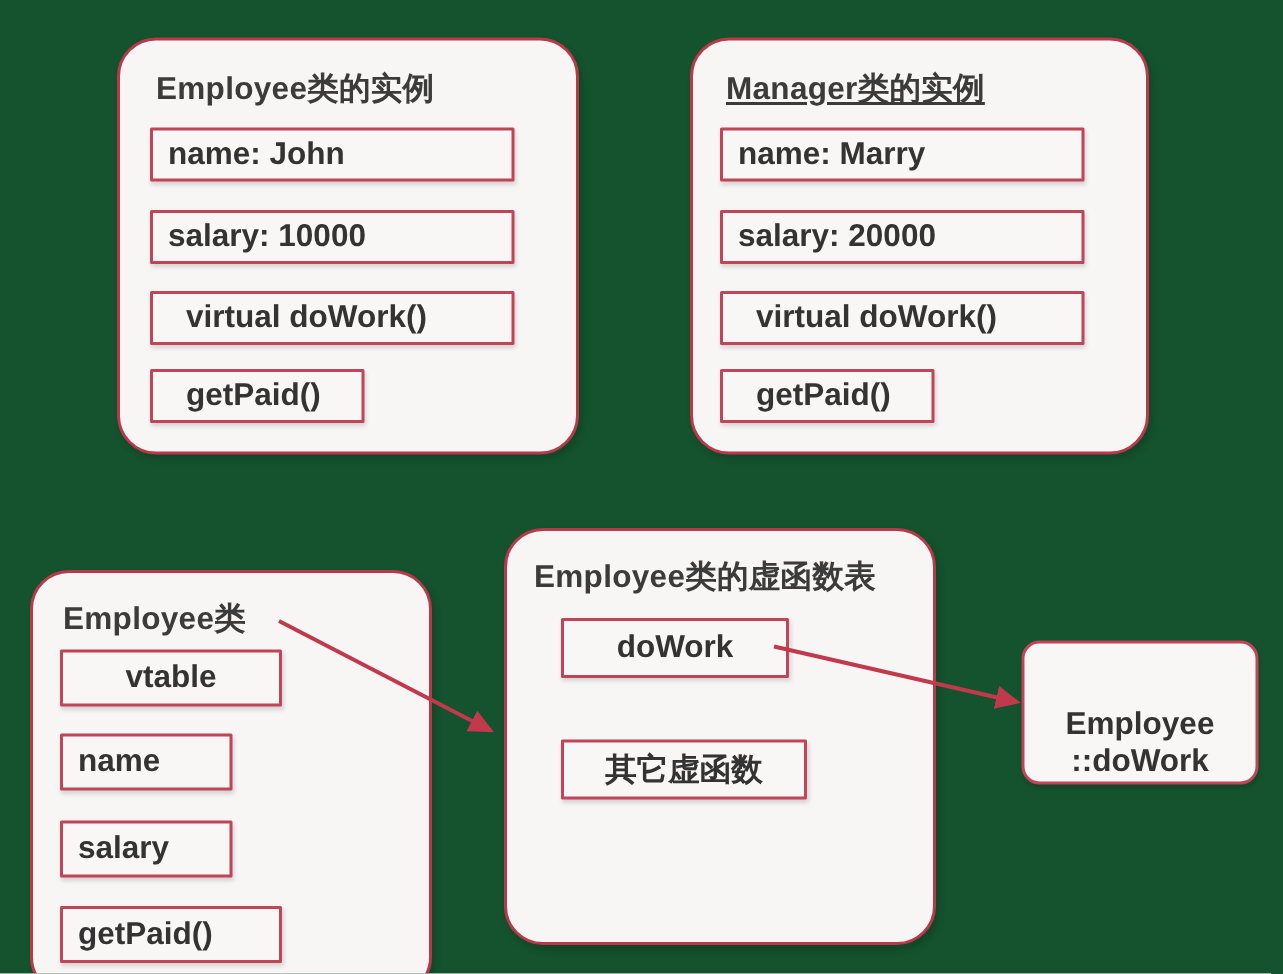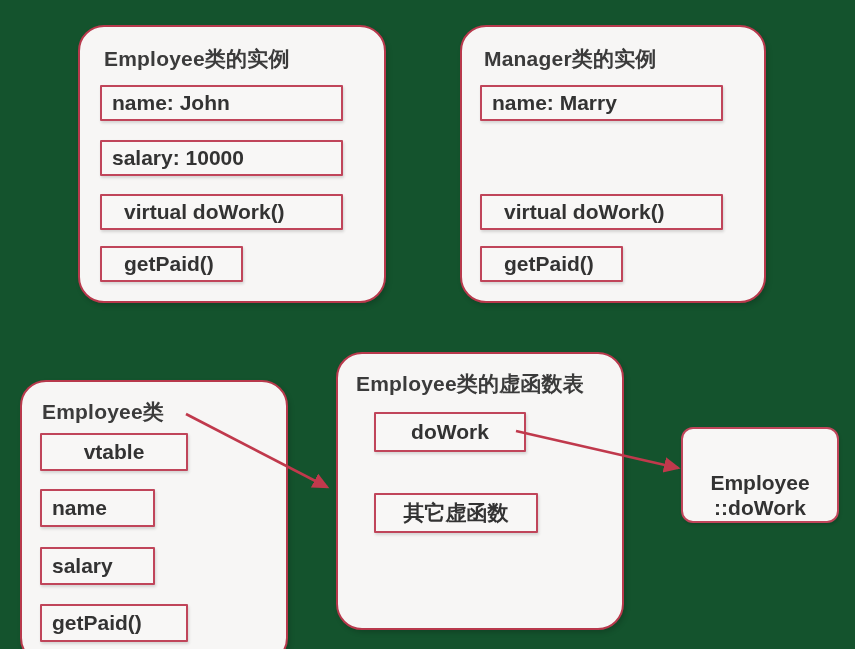--- a/index.html
+++ b/index.html
@@ -86,24 +86,27 @@
     </div>
     <div class="chip pad-l2" style="left:20px; top:167px; width:243px; height:36px;">
       <span>virtual doWork()</span>
     </div>
     <div class="chip pad-l2" style="left:20px; top:219px; width:143px; height:36px;">
       <span>getPaid()</span>
     </div>
   </div>
 
   <div class="panel" style="left:460px; top:25px; width:306px; height:278px;">
-    <div class="panel-title" style="left:22px; top:18px;">Manager类的实例</div>
+    <div class="panel-title" style="left:22px; top:18px;text-decoration:underline;">Manager类的实例</div>
 
     <div class="chip pad-l" style="left:18px; top:58px; width:243px; height:36px;">
       <span>name: Marry</span>
+    </div>
+    <div class="chip pad-l" style="left:18px; top:113px; width:243px; height:36px;">
+      <span>salary: 20000</span>
     </div>
     <div class="chip pad-l2" style="left:18px; top:167px; width:243px; height:36px;">
       <span>virtual doWork()</span>
     </div>
     <div class="chip pad-l2" style="left:18px; top:219px; width:143px; height:36px;">
       <span>getPaid()</span>
     </div>
   </div>
 
   <div class="panel" style="left:20px; top:348px; width:268px; height:284px;margin-top:32px;">

